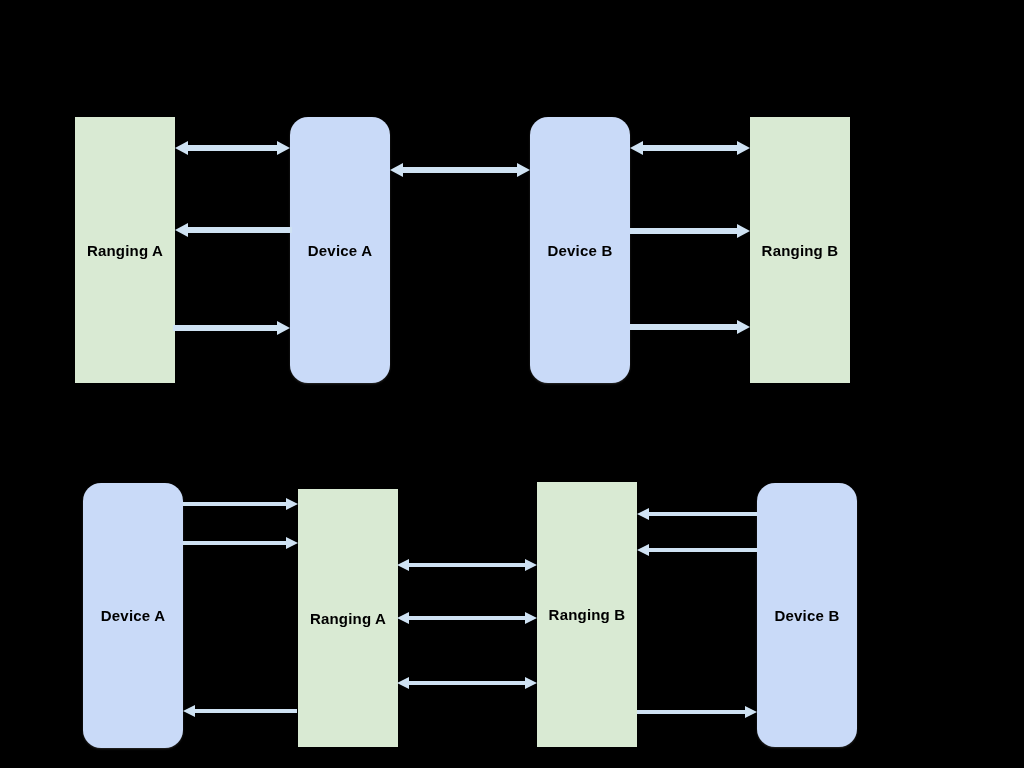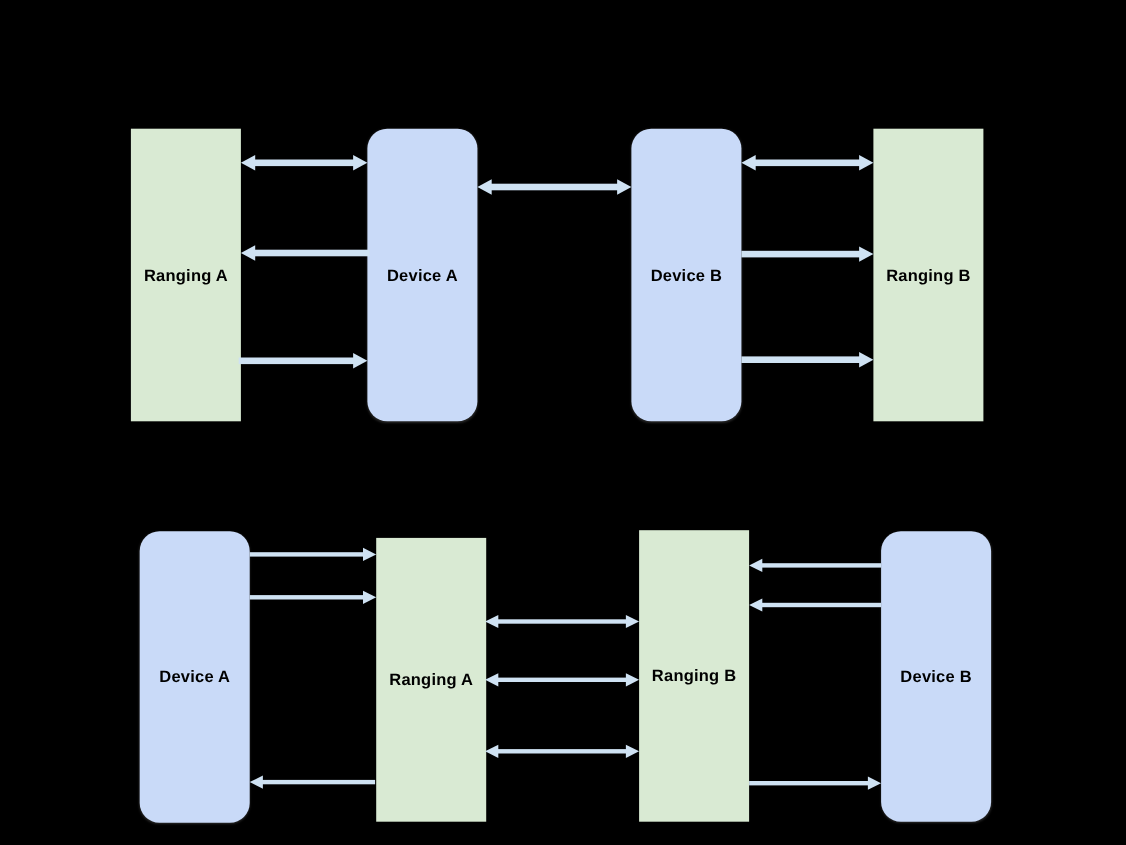--- a/index.html
+++ b/index.html
@@ -7,21 +7,20 @@
     padding: 0;
     background: #000000;
   }
   #stage {
     position: relative;
     width: 944px;
     height: 768px;
     background: #000000;
     overflow: hidden;
     font-family: "Liberation Sans", sans-serif;
-    margin-left: 44px;
   }
   .box {
     position: absolute;
     display: flex;
     align-items: center;
     justify-content: center;
     box-sizing: border-box;
   }
   .box.rounded { border-radius: 18px; box-shadow: 0 1px 2px rgba(70,70,70,0.55); }
   .box.square  { border-radius: 0; }

